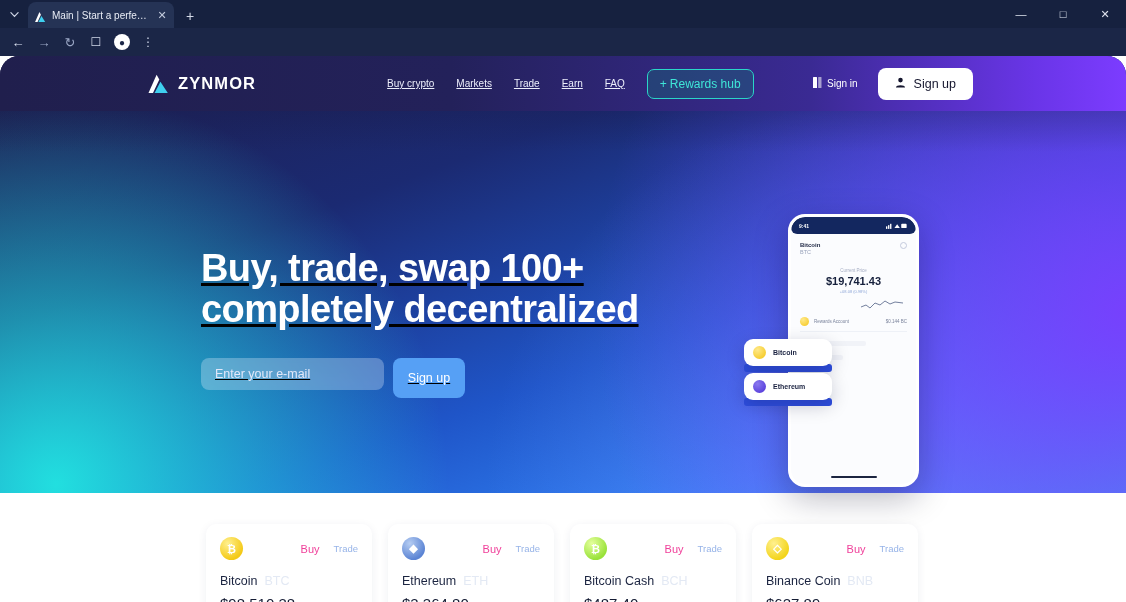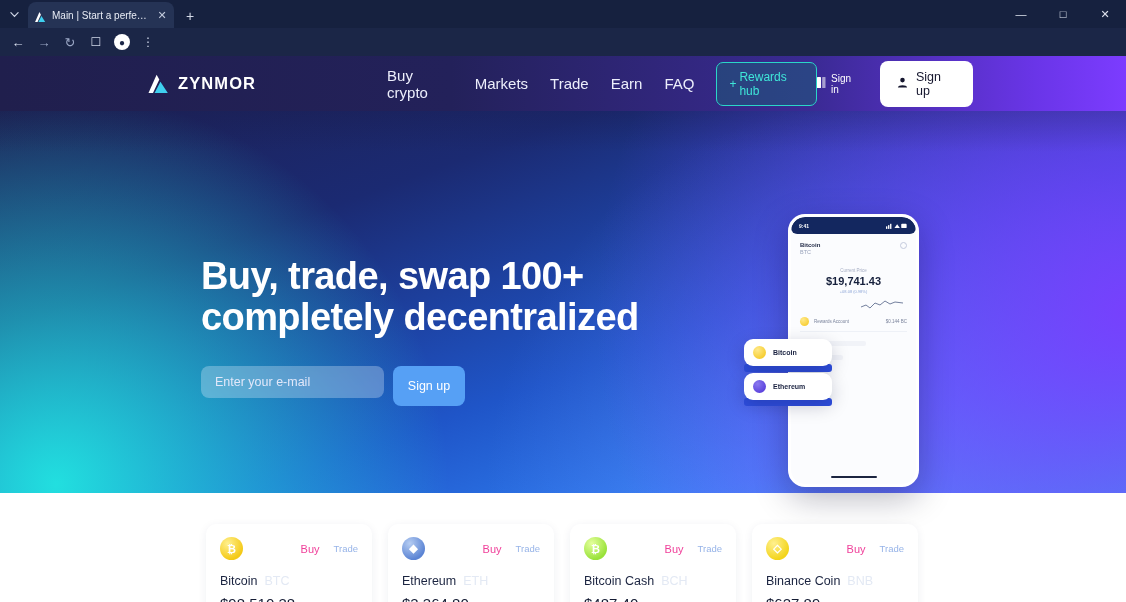--- a/index.html
+++ b/index.html
@@ -74,21 +74,21 @@
   }
   .avatar-btn {
     width: 16px; height: 16px; border-radius: 50%; background: #fff;
     display: flex; align-items: center; justify-content: center;
     color: #1b2647; font-size: 10px;
   }
 
   
   .page {
     position: relative; width: 1126px; height: 546px;
-    background: #ffffff; overflow: hidden;
+    background: #ffffff; overflow: hidden; border-radius: 19px;
   }
   .hero {
     position: absolute; left: 0; top: 0; width: 1126px; height: 437px;
     background:
       radial-gradient(circle at 5% 98%, rgba(34,231,226,0.95) 0%, rgba(34,231,226,0.0) 34%),
       radial-gradient(circle at 100% 58%, rgba(124,60,255,0.92) 0%, rgba(124,60,255,0) 46%),
       radial-gradient(circle at 78% 100%, rgba(108,140,255,0.55) 0%, rgba(108,140,255,0) 40%),
       linear-gradient(160deg, #1d1f4e 0%, #1b2a72 32%, #1f55c8 62%, #2f7df0 82%, #23b9ea 100%);
     overflow: hidden;
   }
@@ -105,42 +105,42 @@
     background: linear-gradient(90deg, #201f4d 0%, #23215a 40%, #3a2a93 72%, #6a35e8 92%, #7c3cff 100%);
   }
   .logo-wrap {
     display: flex; align-items: center; gap: 9px; margin-left: 147px;
   }
   .logo-mark { width: 22px; height: 20px; }
   .logo-text {
     color: #fff; font-size: 16.5px; font-weight: 700; letter-spacing: 1.1px;
   }
   .nav { display: flex; align-items: center; gap: 22px; margin-left: 131px; }
-  .nav-link { color: #eceefb; font-size: 15px; }
+  .nav-link { color: #eceefb; font-size: 10px; text-decoration: underline; }
   .rewards-btn {
     border: 1px solid #2ad6c8; background: rgba(26,100,118,0.45);
     color: #3fe6d8; font-size: 12px; border-radius: 7px;
     padding: 7px 12px; display: flex; align-items: center; gap: 3px;
   }
   .header-right {
     margin-left: auto; margin-right: 153px;
     display: flex; align-items: center; gap: 20px;
   }
   .signin {
     display: flex; align-items: center; gap: 5px;
     color: #ffffff; font-size: 10px;
   }
   .signup-btn {
     background: #fff; color: #15162e; font-size: 12.5px; font-weight: 500;
     border-radius: 8px; padding: 9px 17px; display: flex;
     align-items: center; gap: 8px;
   }
 
   
-  .hero-copy { position: absolute; left: 201px; top: 200px; z-index: 4; }
+  .hero-copy { position: absolute; left: 201px; top: 192px; z-index: 4; text-decoration: underline; }
   .hero-title {
     color: #fff; font-size: 38px; font-weight: 700; line-height: 1.08;
     letter-spacing: -0.6px; white-space: pre-line;
   }
   .hero-sub {
     color: #e9edfb; font-size: 13.5px; line-height: 1.56;
     margin-top: 21px; white-space: pre-line;
   }
   .signup-form { display: flex; gap: 9px; margin-top: 28px; }
   .email-input {

